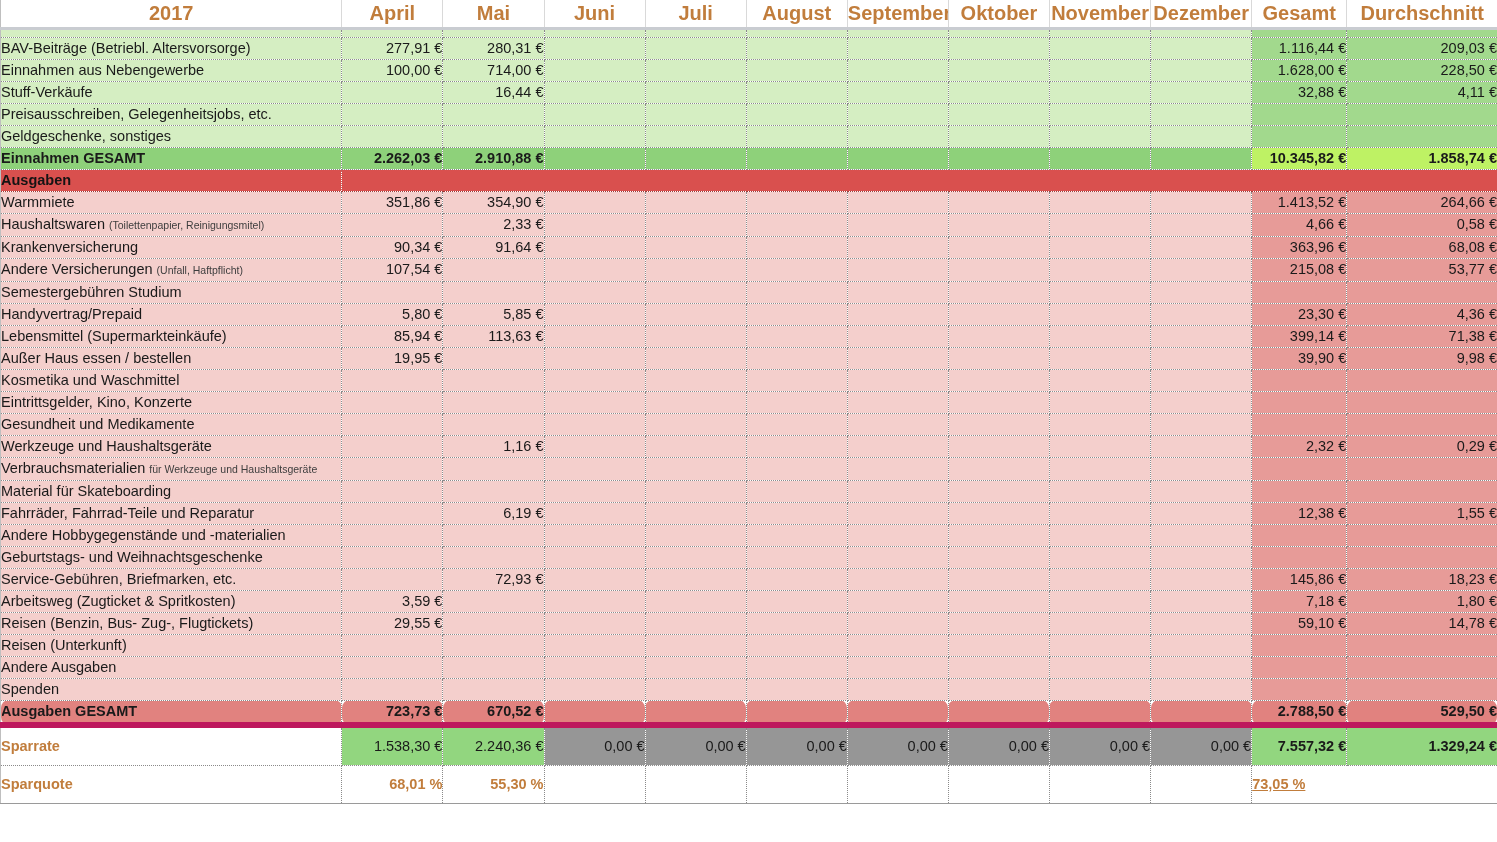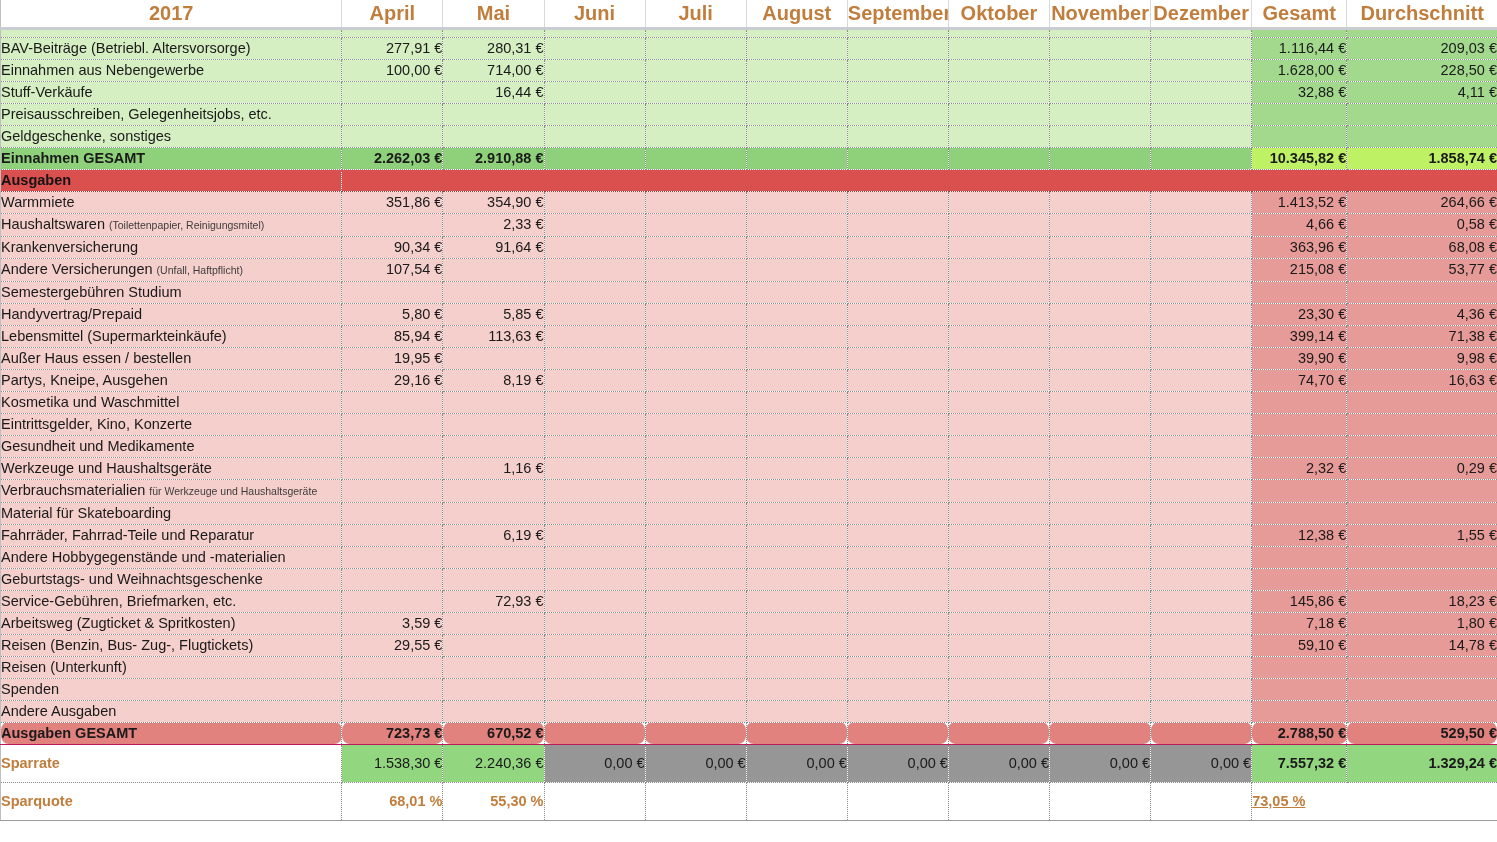--- a/index.html
+++ b/index.html
@@ -94,21 +94,21 @@
     vertical-align:middle;
     border-bottom:1px dotted #9c3a38;
   }
   tr.sec-exp td.lbl{ border-right:1px dotted #c06260; }
 
   
   .exp        { background:#f4cfcc; }
   .exp-tot    { background:#e79b98; }
   .exp-sum    { background:#e1827f; font-weight:bold; }
 
-  tr.exp-sum-row td{ border-bottom:1px solid #be185d;border-radius:8px; }
+  tr.exp-sum-row td{ border-bottom:6px solid #be185d;border-radius:8px; }
 
   
   tr.spar{ height:38px; }
   tr.spar td{
     height:38px;
     line-height:37px;
     vertical-align:middle;
     border-bottom:1px dotted #8a8a8a;
     border-right:1px dotted #8a8a8a;
   }
@@ -417,34 +417,20 @@
         <td class="cell num exp"></td>
         <td class="cell num exp"></td>
         <td class="cell num exp"></td>
         <td class="cell num exp"></td>
         <td class="cell num exp"></td>
         <td class="cell num exp"></td>
         <td class="cell num exp-tot">39,90 €</td>
         <td class="cell num nolr exp-tot">9,98 €</td>
       </tr>
       <tr class="drow">
-        <td class="cell lbl exp"><span>Partys, Kneipe, Ausgehen</span></td>
-        <td class="cell num exp">29,16 €</td>
-        <td class="cell num exp">8,19 €</td>
-        <td class="cell num exp"></td>
-        <td class="cell num exp"></td>
-        <td class="cell num exp"></td>
-        <td class="cell num exp"></td>
-        <td class="cell num exp"></td>
-        <td class="cell num exp"></td>
-        <td class="cell num exp"></td>
-        <td class="cell num exp-tot">74,70 €</td>
-        <td class="cell num nolr exp-tot">16,63 €</td>
-      </tr>
-      <tr class="drow">
         <td class="cell lbl exp"><span>Kosmetika und Waschmittel</span></td>
         <td class="cell num exp"></td>
         <td class="cell num exp"></td>
         <td class="cell num exp"></td>
         <td class="cell num exp"></td>
         <td class="cell num exp"></td>
         <td class="cell num exp"></td>
         <td class="cell num exp"></td>
         <td class="cell num exp"></td>
         <td class="cell num exp"></td>
@@ -613,35 +599,35 @@
         <td class="cell num exp"></td>
         <td class="cell num exp"></td>
         <td class="cell num exp"></td>
         <td class="cell num exp"></td>
         <td class="cell num exp"></td>
         <td class="cell num exp"></td>
         <td class="cell num exp-tot"></td>
         <td class="cell num nolr exp-tot"></td>
       </tr>
       <tr class="drow">
+        <td class="cell lbl exp"><span>Andere Ausgaben</span></td>
+        <td class="cell num exp"></td>
+        <td class="cell num exp"></td>
+        <td class="cell num exp"></td>
+        <td class="cell num exp"></td>
+        <td class="cell num exp"></td>
+        <td class="cell num exp"></td>
+        <td class="cell num exp"></td>
+        <td class="cell num exp"></td>
+        <td class="cell num exp"></td>
+        <td class="cell num exp-tot"></td>
+        <td class="cell num nolr exp-tot"></td>
+      </tr>
+      <tr class="drow">
         <td class="cell lbl exp"><span>Spenden</span></td>
-        <td class="cell num exp"></td>
-        <td class="cell num exp"></td>
-        <td class="cell num exp"></td>
-        <td class="cell num exp"></td>
-        <td class="cell num exp"></td>
-        <td class="cell num exp"></td>
-        <td class="cell num exp"></td>
-        <td class="cell num exp"></td>
-        <td class="cell num exp"></td>
-        <td class="cell num exp-tot"></td>
-        <td class="cell num nolr exp-tot"></td>
-      </tr>
-      <tr class="drow">
-        <td class="cell lbl exp"><span>Andere Ausgaben</span></td>
         <td class="cell num exp"></td>
         <td class="cell num exp"></td>
         <td class="cell num exp"></td>
         <td class="cell num exp"></td>
         <td class="cell num exp"></td>
         <td class="cell num exp"></td>
         <td class="cell num exp"></td>
         <td class="cell num exp"></td>
         <td class="cell num exp"></td>
         <td class="cell num exp-tot"></td>

